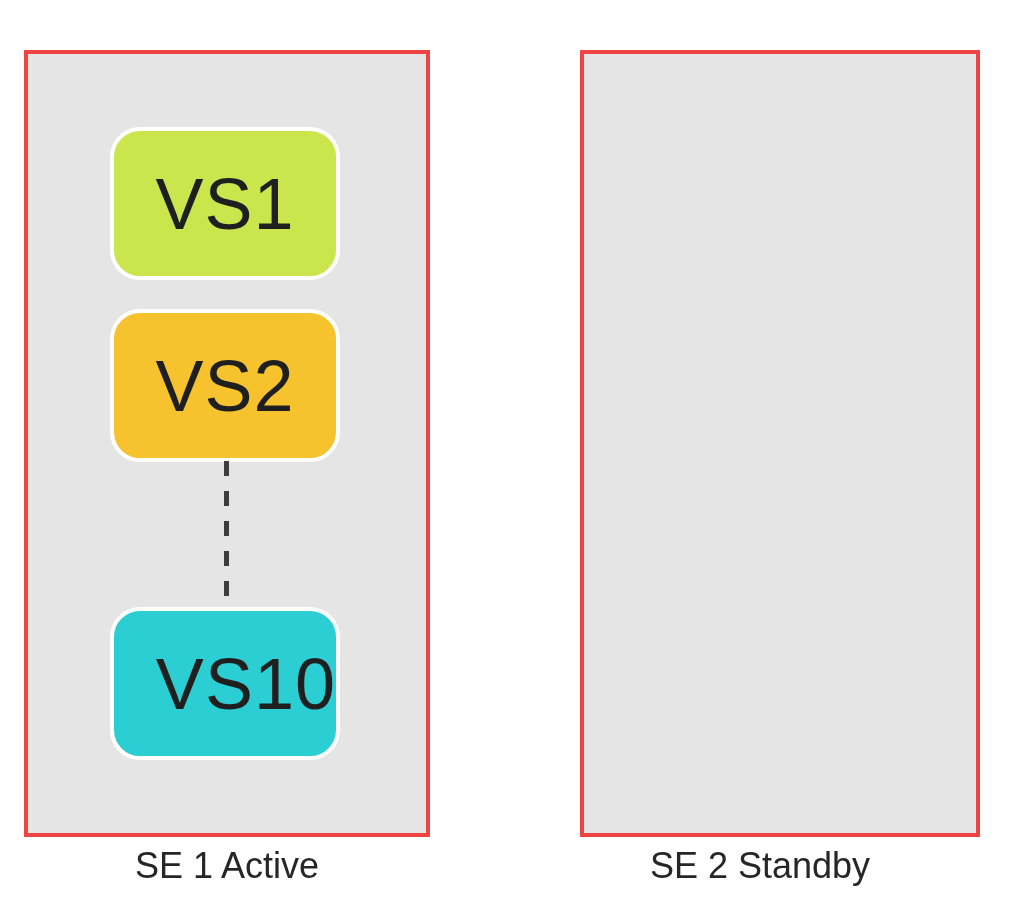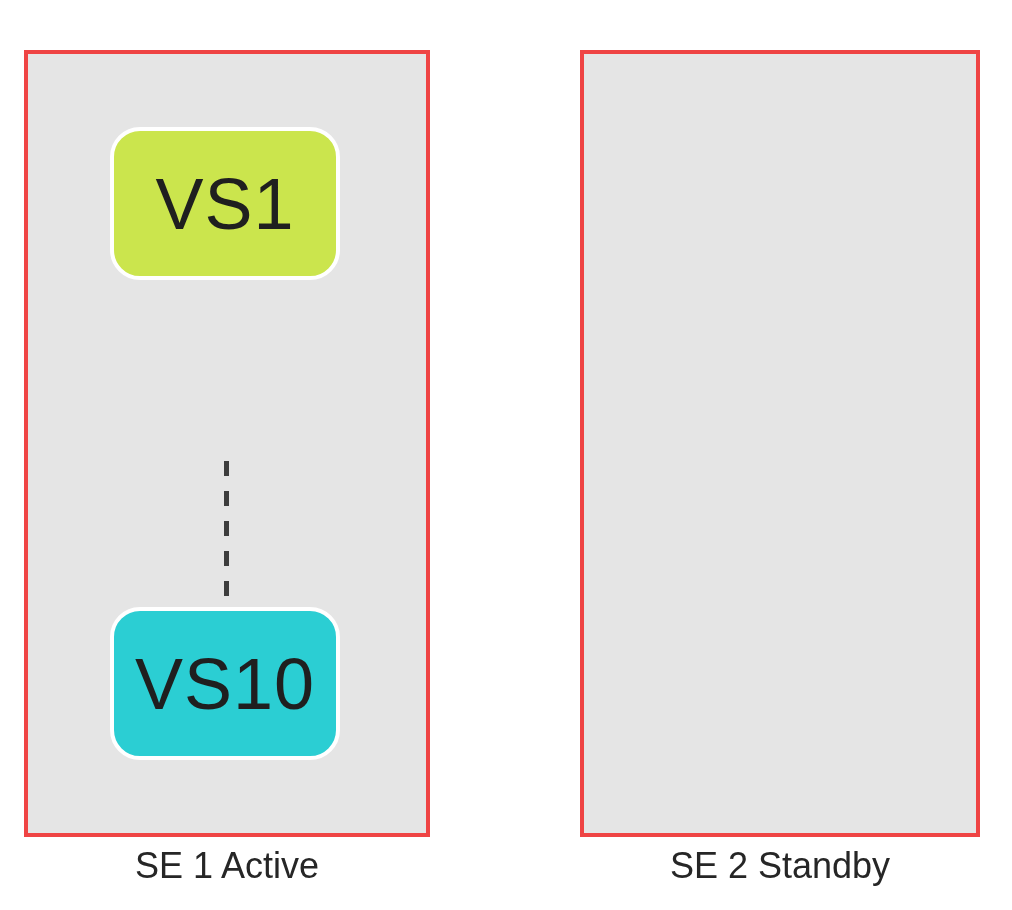--- a/index.html
+++ b/index.html
@@ -57,36 +57,39 @@
     position: absolute;
     top: 836px;
     height: 60px;
     text-align: center;
     font-size: 36px;
     color: #262626;
     line-height: 60px;
     white-space: nowrap;
   }
   .se-label.left  { left: 24px;  width: 406px; }
-  .se-label.right { left: 580px; width: 400px; }
+  .se-label.right { left: 560px; width: 400px; }
 </style>
 </head>
 <body>
 
 <div class="stage">
 
   <div class="se-container left">
     <div class="vs-box vs1" style="background-color: rgb(203, 229, 77);">
       <span>VS1</span>
     </div>
 
+    <div class="vs-box vs2" style="background-color: rgb(246, 194, 45);">
+      <span>VS2</span>
+    </div>
 
     <div class="connector"></div>
 
-    <div class="vs-box vs10" style="background-color: rgb(43, 206, 211);">
+    <div class="vs-box vs10" style="background-color: rgb(43, 206, 211); justify-content: flex-end;">
       <span>VS10</span>
     </div>
   </div>
 
   <div class="se-container right"></div>
 
   <div class="se-label left">SE 1 Active</div>
 
   <div class="se-label right">SE 2 Standby</div>
 

